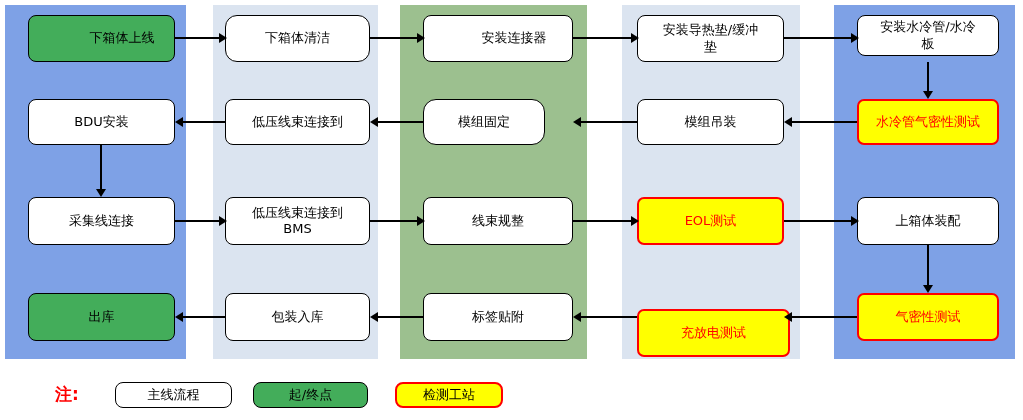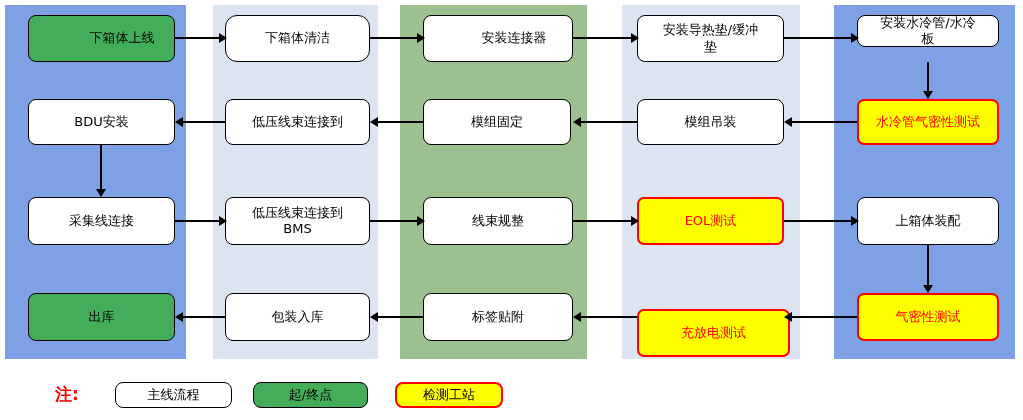--- a/index.html
+++ b/index.html
@@ -35,26 +35,26 @@
   <div class="col col-light" style="left:213px;width:165px;"></div>
   <div class="col col-green" style="left:400px;width:187px;"></div>
   <div class="col col-light" style="left:622px;width:178px;"></div>
   <div class="col col-blue" style="left:834px;width:181px;"></div>
 
   <div class="node green" style="left:28px;top:15px;width:147px;height:47px;padding-left:46px;">下箱体上线</div>
   <div class="node" style="left:225px;top:15px;width:145px;height:47px;border-radius:12px;">下箱体清洁</div>
   <div class="node" style="left:423px;top:15px;width:150px;height:47px;padding-left:37px;">安装连接器</div>
   <div class="node" style="left:637px;top:15px;width:147px;height:47px;">安装导热垫/缓冲
 垫</div>
-  <div class="node" style="left:857px;top:15px;width:142px;height:32px;">安装水冷管/水冷
+  <div class="node" style="left:857px;top:15px;width:142px;height:41px;">安装水冷管/水冷
 板</div>
 
   <div class="node" style="left:28px;top:99px;width:147px;height:46px;">BDU安装</div>
   <div class="node" style="left:225px;top:99px;width:145px;height:46px;">低压线束连接到</div>
-  <div class="node" style="left:423px;top:99px;width:148px;height:46px;">模组固定</div>
+  <div class="node" style="left:423px;top:99px;width:122px;height:46px;border-radius:13px;">模组固定</div>
   <div class="node" style="left:637px;top:99px;width:147px;height:46px;">模组吊装</div>
   <div class="node yellow" style="left:857px;top:99px;width:142px;height:46px;">水冷管气密性测试</div>
 
   <div class="node" style="left:28px;top:197px;width:147px;height:48px;">采集线连接</div>
   <div class="node" style="left:225px;top:197px;width:145px;height:48px;">低压线束连接到
 BMS</div>
   <div class="node" style="left:423px;top:197px;width:150px;height:48px;">线束规整</div>
   <div class="node yellow" style="left:637px;top:197px;width:147px;height:48px;">EOL测试</div>
   <div class="node" style="left:857px;top:197px;width:142px;height:48px;">上箱体装配</div>
 

